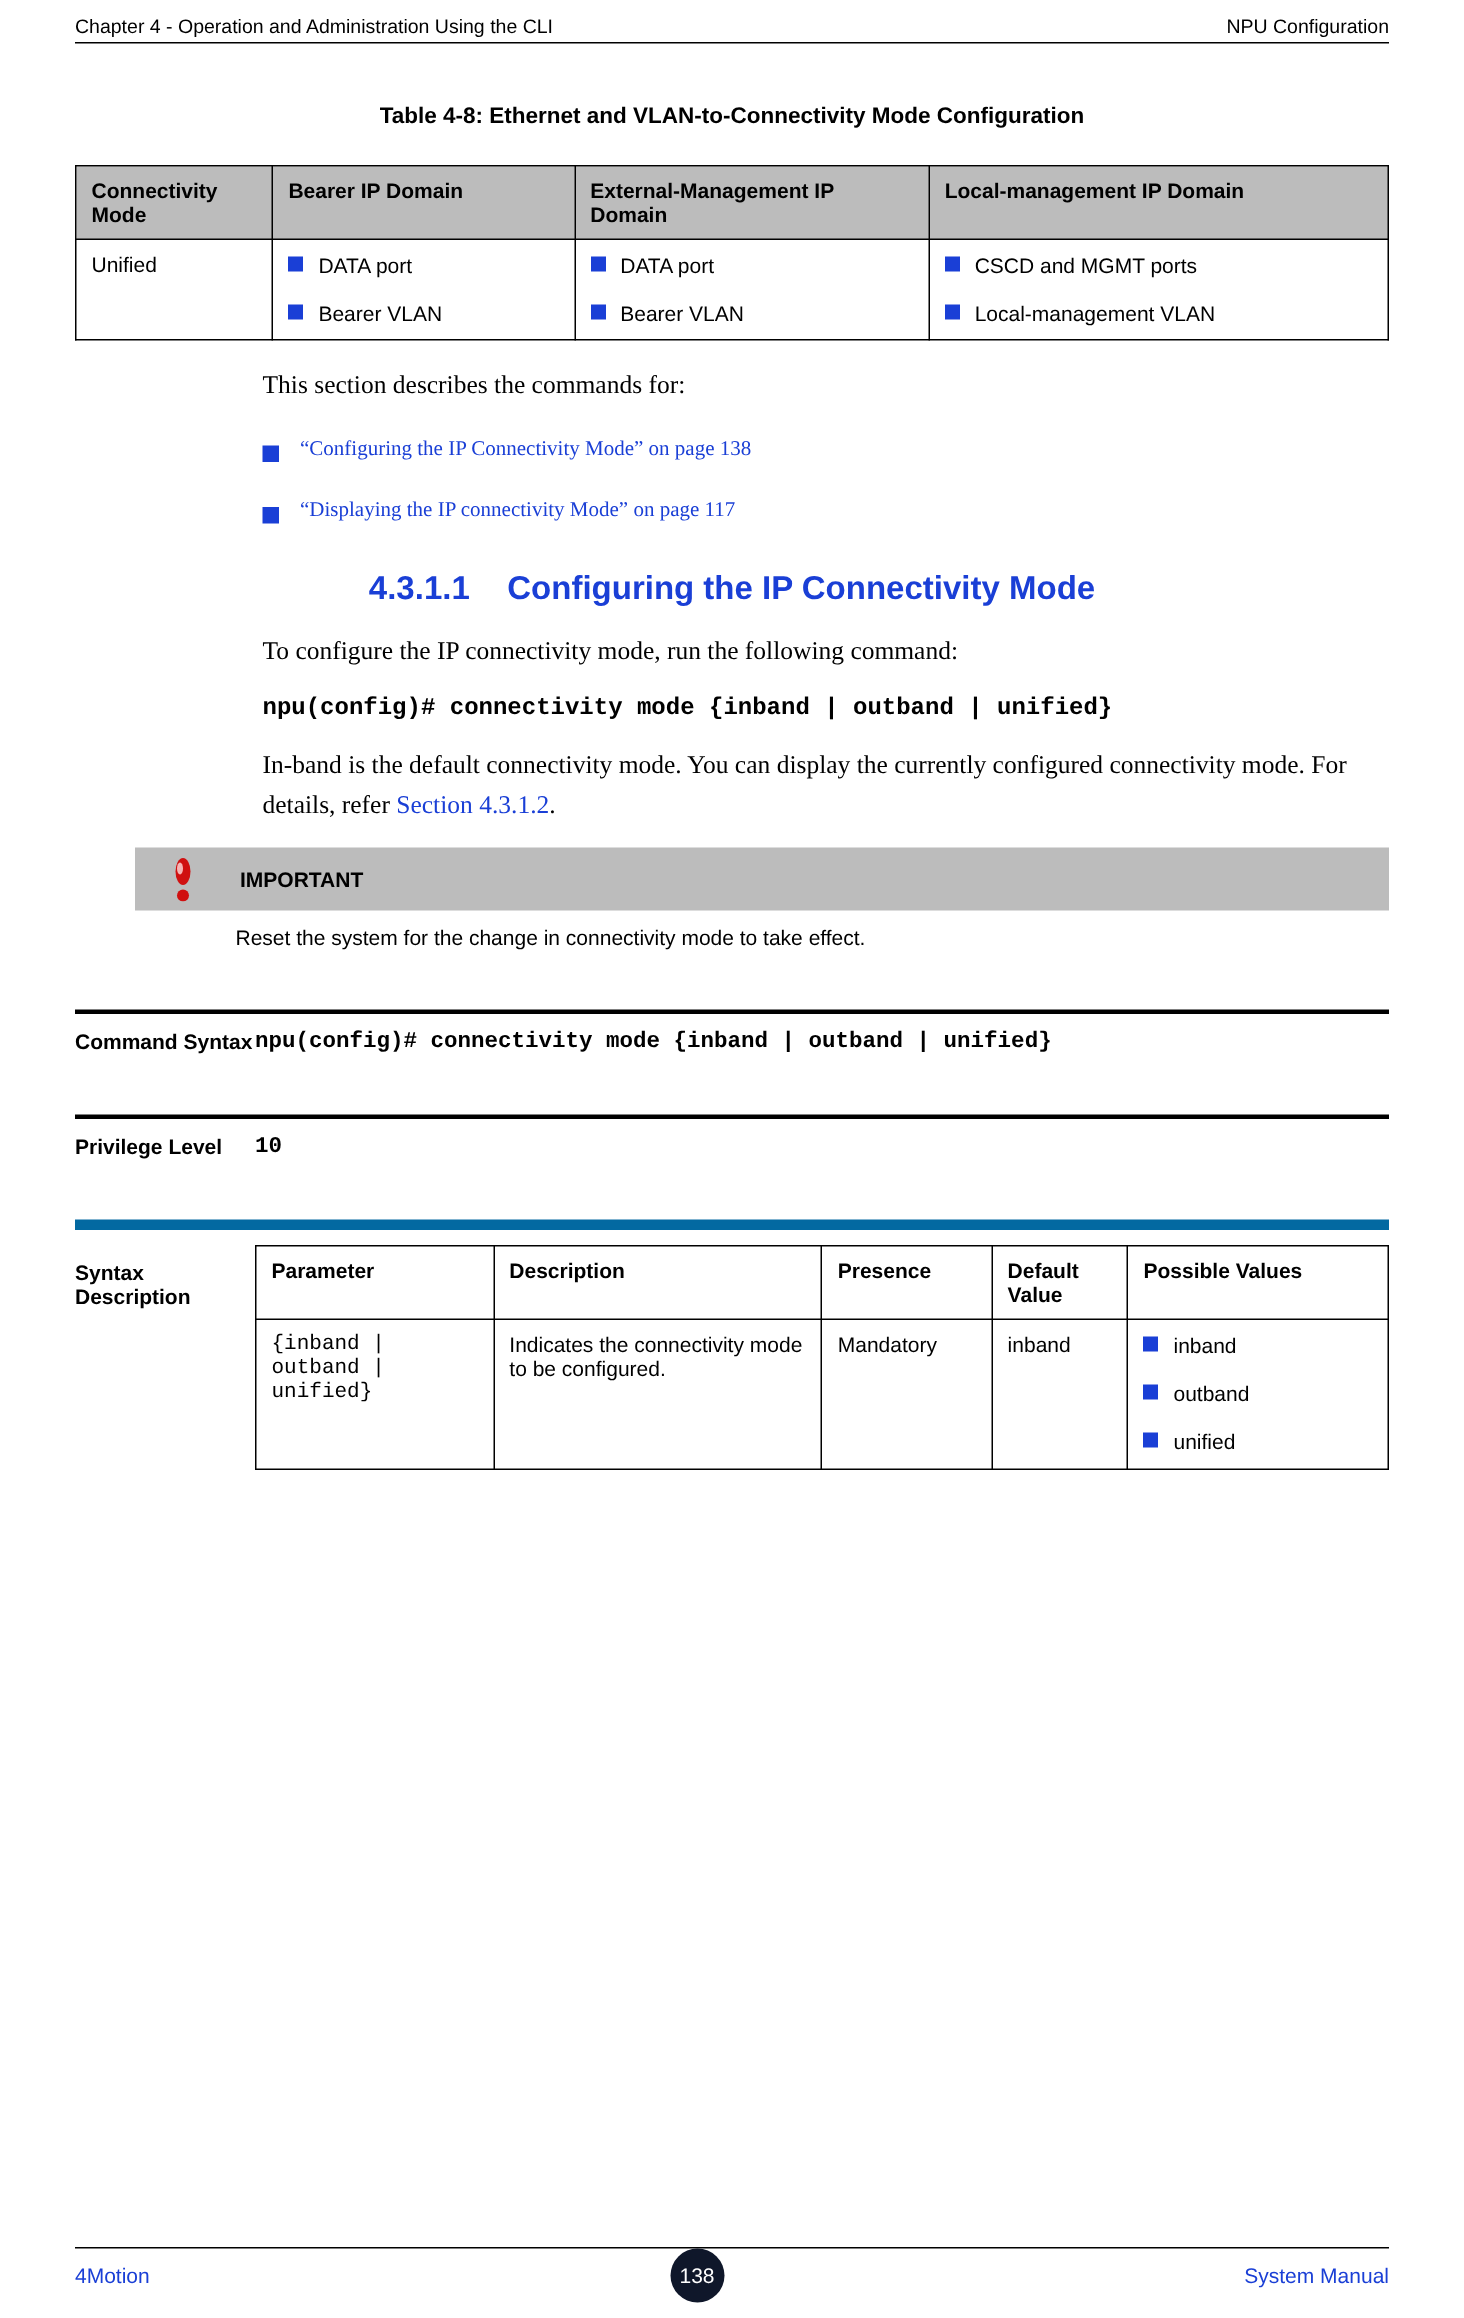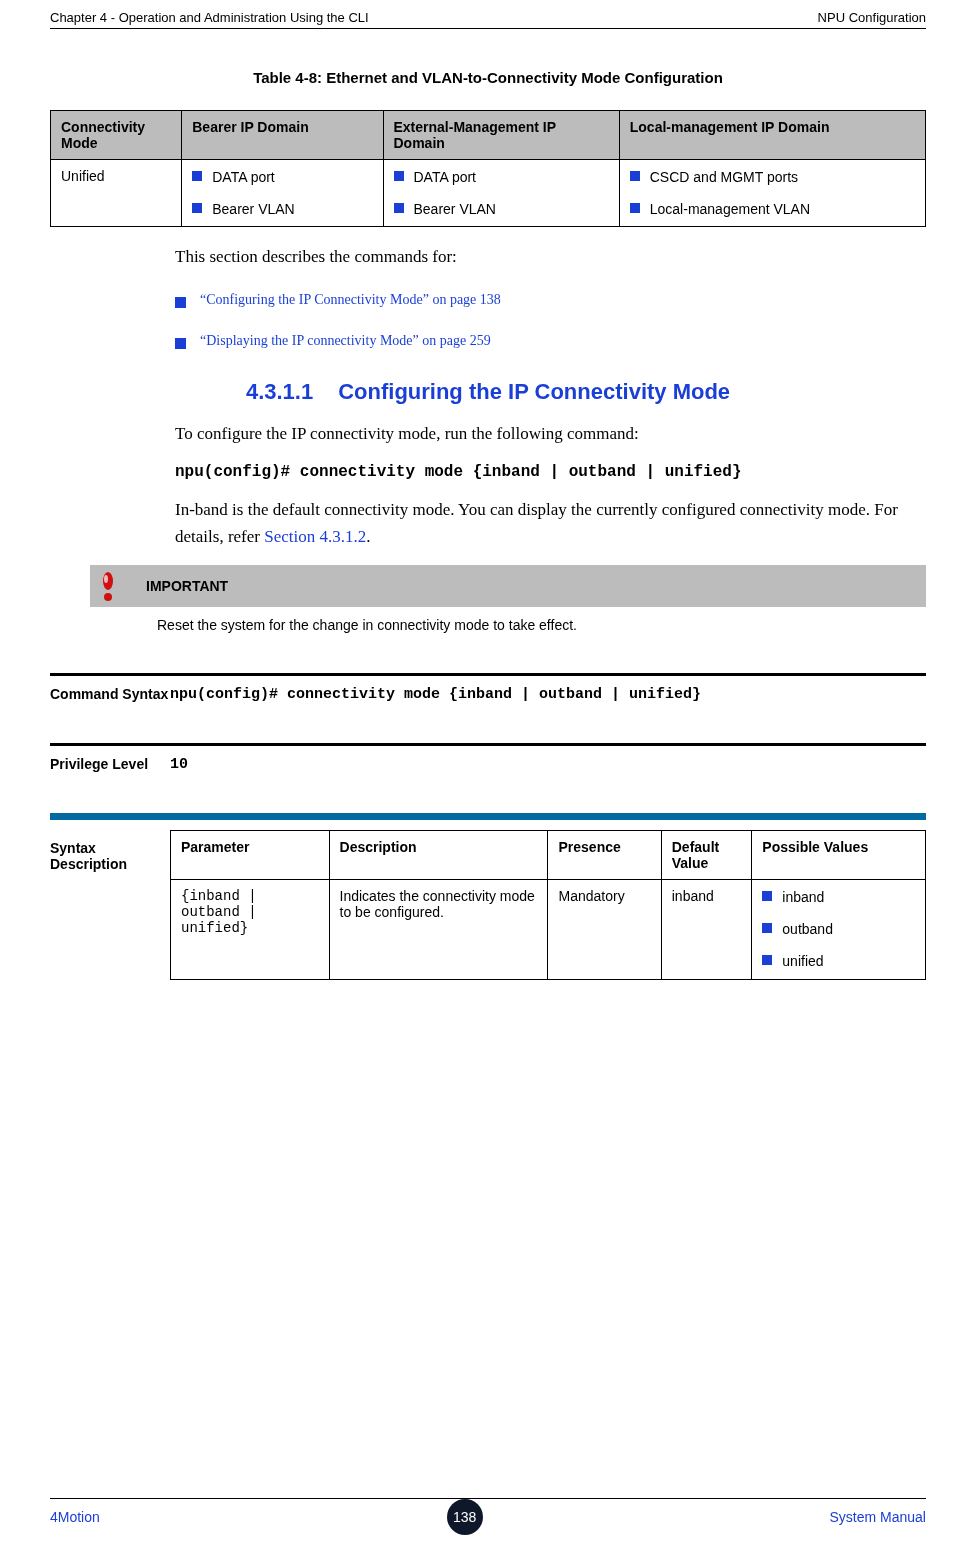--- a/index.html
+++ b/index.html
@@ -129,21 +129,21 @@
     font-weight: bold;
     font-size: 16px;
     margin-bottom: 15px;
   }
   .important-box {
     margin-left: 40px;
     margin-bottom: 30px;
   }
   .important-header {
     background: #bcbcbc;
-    padding: 6px 10px;
+    padding: 6px 24px;
     font-weight: bold;
     font-size: 14px;
     display: flex;
     align-items: center;
     gap: 30px;
   }
   .important-body {
     padding: 10px 10px 10px 67px;
     font-size: 14px;
   }
@@ -263,21 +263,21 @@
       </ul>
     </td>
   </tr>
 </tbody>
   </table>
 
 <div class="indent-block">
   <p class="intro-text">This section describes the commands for:</p>
   <ul class="link-list">
     <li><a href="#">“Configuring the IP Connectivity Mode” on page 138</a></li>
-    <li><a href="#">“Displaying the IP connectivity Mode” on page 259</a></li>
+    <li><a href="#">“Displaying the IP connectivity Mode” on page 117</a></li>
   </ul>
 </div>
 
 <div class="section-heading">
   <span class="section-num">4.3.1.1</span>
   <span class="section-title">Configuring the IP Connectivity Mode</span>
 </div>
 
 <div class="indent-block">
   <p class="body-para">To configure the IP connectivity mode, run the following command:</p>

